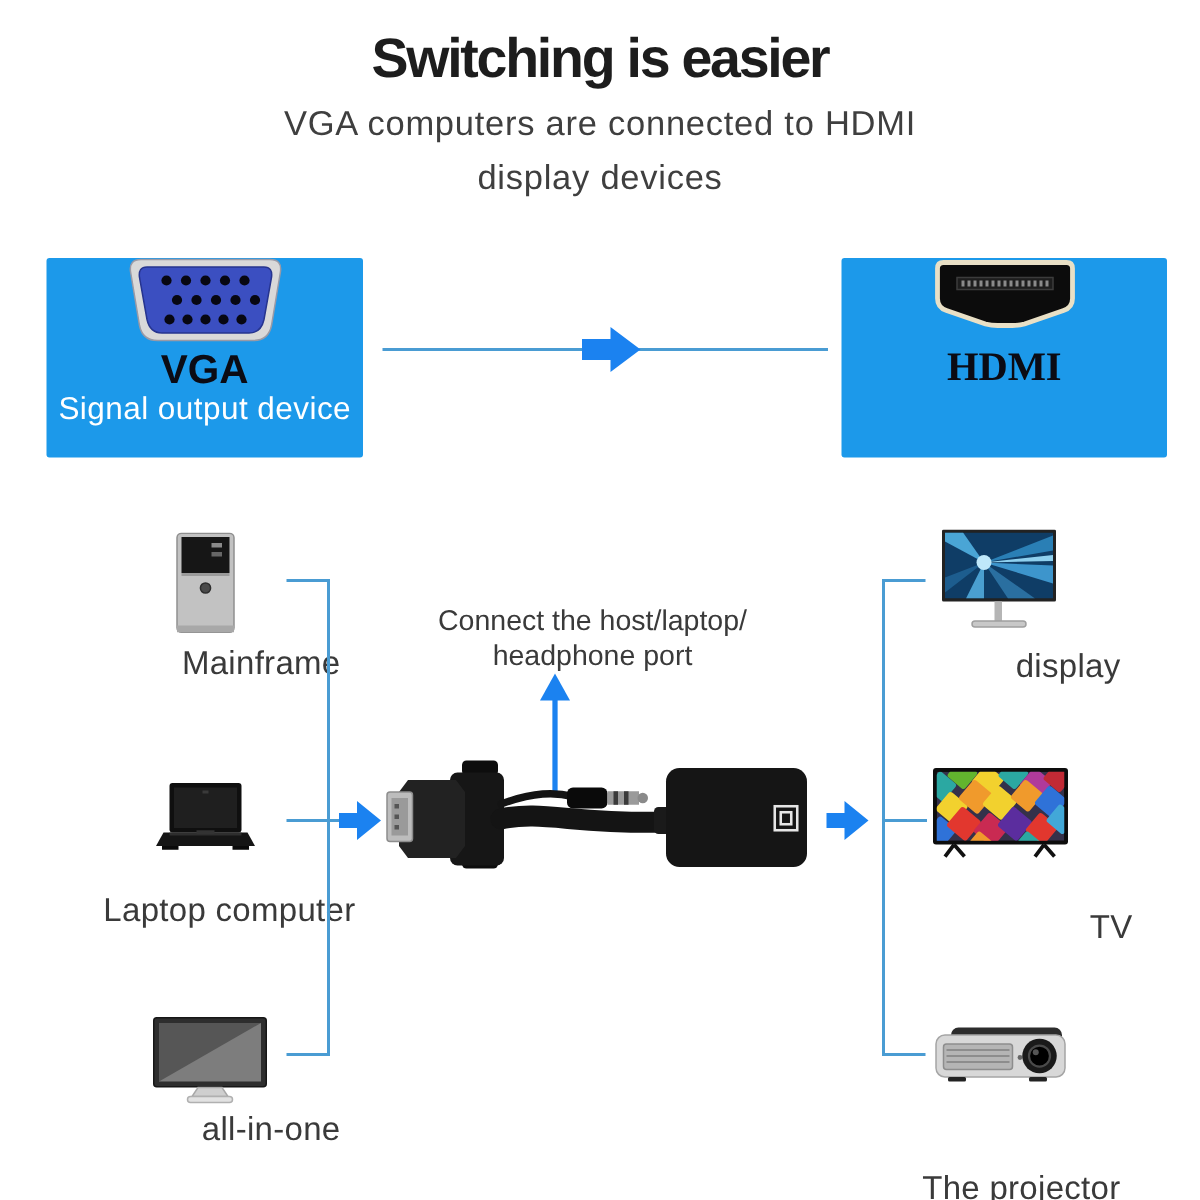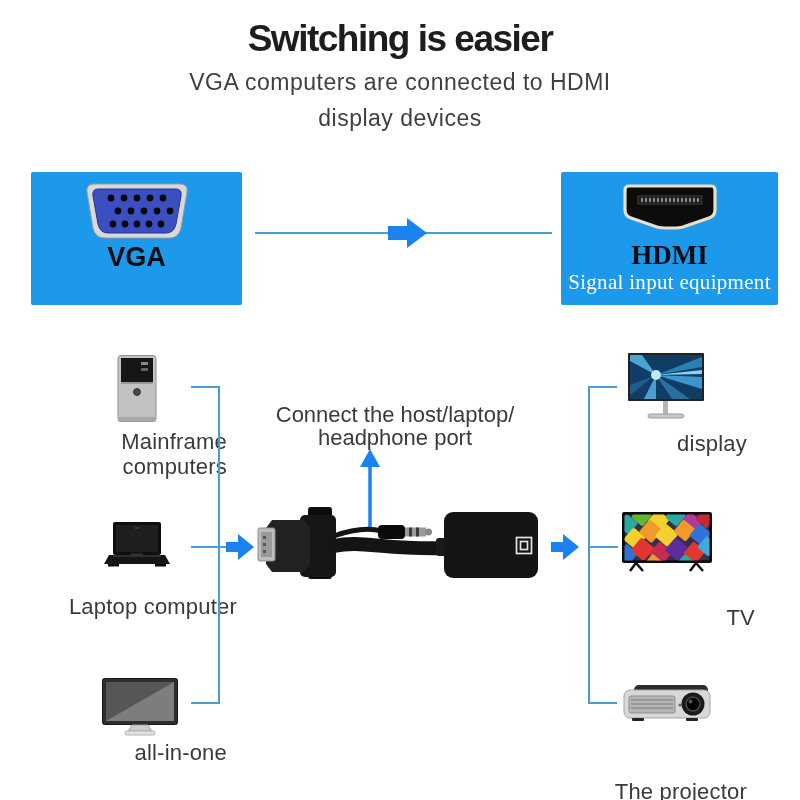--- a/index.html
+++ b/index.html
@@ -21,33 +21,33 @@
     left:0;top:18px;width:800px;text-align:center;
     font-size:37px;font-weight:800;letter-spacing:-1.5px;color:var(--title-color);
   }
   .subtitle{
     left:0;top:64px;width:800px;text-align:center;
     font-size:23px;font-weight:400;letter-spacing:0.5px;line-height:36px;color:var(--subtitle-color);
   }
   
   .banner-box{
     background:var(--box-blue);border-radius:2px;display:flex;flex-direction:column;
-    align-items:center;justify-content:flex-start;padding-top:11px;box-sizing:border-box;
+    align-items:center;justify-content:flex-start;box-sizing:border-box;
   }
   .vga-box{left:31px;top:172px;width:211px;height:133px;}
   .hdmi-box{left:561px;top:172px;width:217px;height:133px;font-family:Liberation Serif, serif;}
   .box-title{font-size:27px;font-weight:800;color:#0b0b14;line-height:30px;margin-top:3px;}
   .box-subtitle{font-size:21px;font-weight:400;color:#ffffff;line-height:24px;letter-spacing:0.3px;}
   
   .dev-label{
     text-align:right;font-size:22px;color:var(--label-color);line-height:25px;letter-spacing:0.2px;
   }
   .annotation{
     left:268px;top:403px;width:254px;text-align:center;
-    font-size:22px;color:var(--label-color);line-height:23px;
+    font-size:19px;color:var(--label-color);line-height:23px;
   }
   svg{display:block;}
   .overlay{left:0;top:0;z-index:1;}
   .icon-layer{z-index:2;}
 </style>
 </head>
 <body>
 
 <div id="stage">
 
@@ -90,20 +90,21 @@
           <circle cx="72" cy="28" r="3.4"></circle>
           <circle cx="85" cy="28" r="3.4"></circle>
         <circle cx="28" cy="41" r="3.4"></circle>
           <circle cx="40" cy="41" r="3.4"></circle>
           <circle cx="52" cy="41" r="3.4"></circle>
           <circle cx="64" cy="41" r="3.4"></circle>
           <circle cx="76" cy="41" r="3.4"></circle>
       </g>
     </svg>
     <div class="box-title">VGA</div>
+    <div class="box-subtitle">Signal output device</div>
   </div>
 
   <div class="abs banner-box hdmi-box">
     <svg width="96" height="54" viewBox="0 0 96 54">
       <path d="M7 3 H89 Q93 3 93 7 L93 27 Q93 33 87 35 L61 44 Q57 45 53 45 H43 Q39 45 35 44 L9 35 Q3 33 3 27 L3 7 Q3 3 7 3 Z" fill="#0c0c0c" stroke="#e9e0c6" stroke-width="3.2"></path>
       <rect x="16" y="13" width="64" height="8" fill="#1d1d1d" stroke="#3c3c3c" stroke-width="1"></rect>
       <g fill="#8a8a8a">
         <rect x="19" y="15" width="2" height="4"></rect>
           <rect x="23" y="15" width="2" height="4"></rect>
           <rect x="27" y="15" width="2" height="4"></rect>
@@ -115,21 +116,20 @@
         <rect x="51" y="15" width="2" height="4"></rect>
           <rect x="55" y="15" width="2" height="4"></rect>
           <rect x="59" y="15" width="2" height="4"></rect>
           <rect x="63" y="15" width="2" height="4"></rect>
         <rect x="67" y="15" width="2" height="4"></rect>
           <rect x="71" y="15" width="2" height="4"></rect>
           <rect x="75" y="15" width="2" height="4"></rect>
       </g>
     </svg>
     <div class="box-title">HDMI</div>
-    <div class="box-subtitle">Signal input equipment</div>
   </div>
 
   <div class="abs annotation">
     <div>Connect the host/laptop/</div>
     <div>headphone port</div>
   </div>
 
   <svg class="abs icon-layer" style="left:252px;top:498px;" width="292" height="90" viewBox="0 0 292 90">
 
     <rect x="56" y="9" width="24" height="10" rx="3" fill="#0d0d0d"></rect>
@@ -164,21 +164,20 @@
     <rect x="1" y="0.5" width="38" height="66" rx="3" fill="#c2c2c2" stroke="#8f8f8f" stroke-width="1"></rect>
     <rect x="4" y="3" width="32" height="24" fill="#161616"></rect>
     <rect x="24" y="7" width="7" height="3" fill="#8a8a8a"></rect>
     <rect x="24" y="13" width="7" height="3" fill="#666666"></rect>
     <rect x="4" y="27" width="32" height="2" fill="#9a9a9a"></rect>
     <circle cx="20" cy="37" r="3.4" fill="#4a4a4a" stroke="#2e2e2e" stroke-width="1"></circle>
     <rect x="1" y="62" width="38" height="4.5" fill="#a8a8a8"></rect>
   </svg>
   <div class="abs dev-label" style="left:47px;top:429px;width:180px;">
     <div>Mainframe</div>
-    <div>computers</div>
   </div>
 
   <svg class="abs icon-layer" style="left:104px;top:522px;" width="66" height="46" viewBox="0 0 66 46">
     <rect x="9" y="0" width="48" height="33" rx="2" fill="#0f0f0f"></rect>
     <rect x="12" y="3" width="42" height="27" fill="#1f1f1f"></rect>
     <rect x="31" y="5" width="4" height="2" fill="#3a3a3a"></rect>
     <polygon points="5,33 61,33 66,42 0,42" fill="#151515"></polygon>
     <rect x="9" y="33" width="48" height="2" fill="#2e2e2e"></rect>
     <rect x="27" y="31.5" width="12" height="2.5" fill="#333333"></rect>
     <rect x="4" y="42" width="11" height="2.5" fill="#0a0a0a"></rect>

